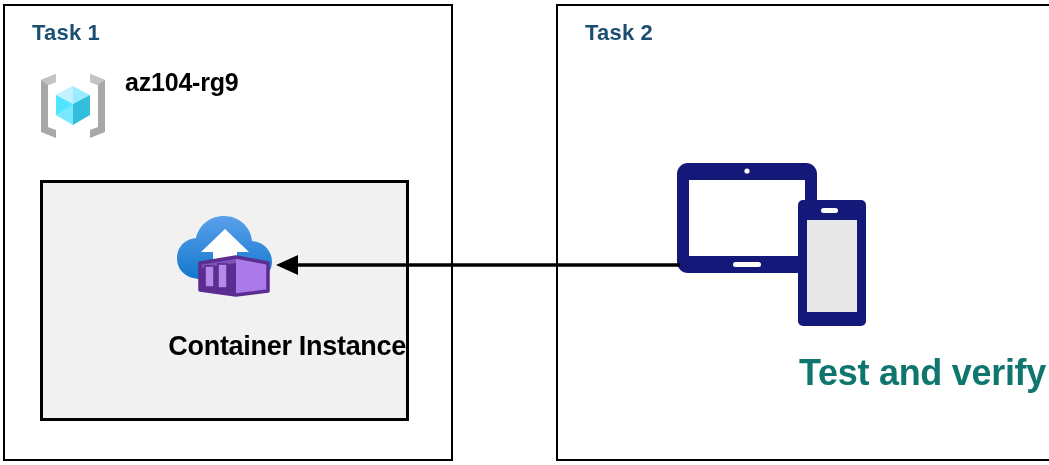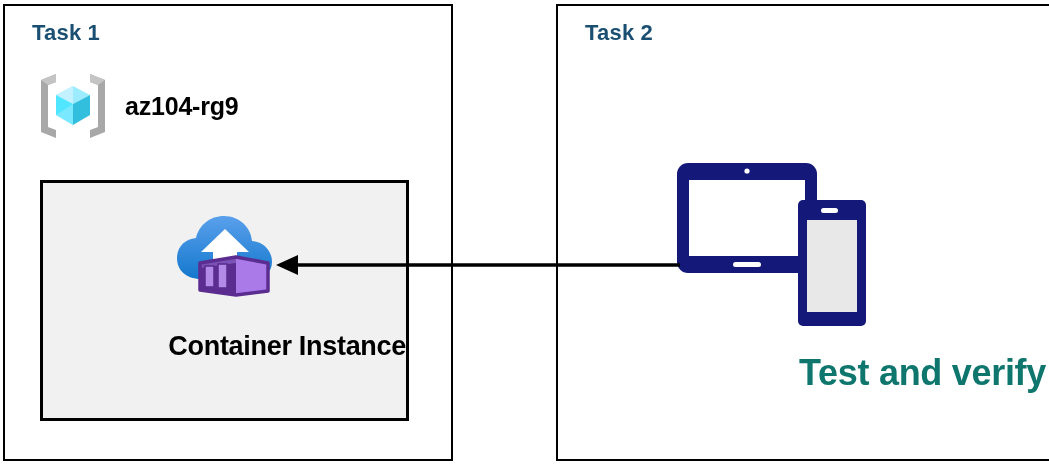--- a/index.html
+++ b/index.html
@@ -41,21 +41,20 @@
     letter-spacing: 0.2px;
     white-space: nowrap;
   }
 
   
   #resource-group-row {
     position: absolute;
     left: 30px;
     top: 62px;
     display: flex;
-    align-items: center;
     gap: 14px;
   }
   #resource-group-icon { width: 76px; height: 76px; display: block; }
   #resource-group-name {
     font-size: 25px;
     font-weight: bold;
     color: #000000;
     white-space: nowrap;
     letter-spacing: -0.2px;
   }

